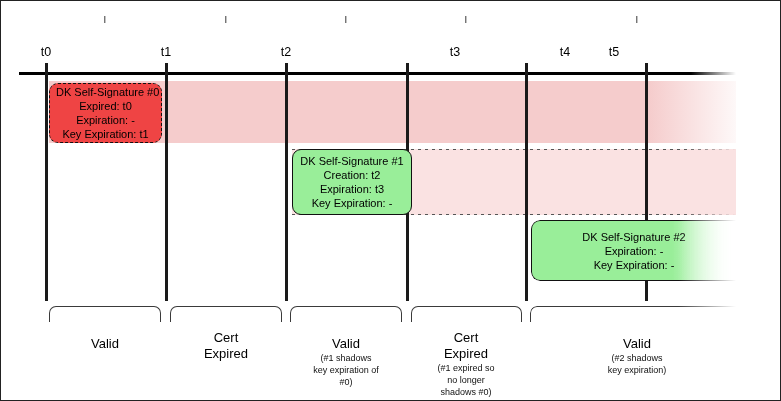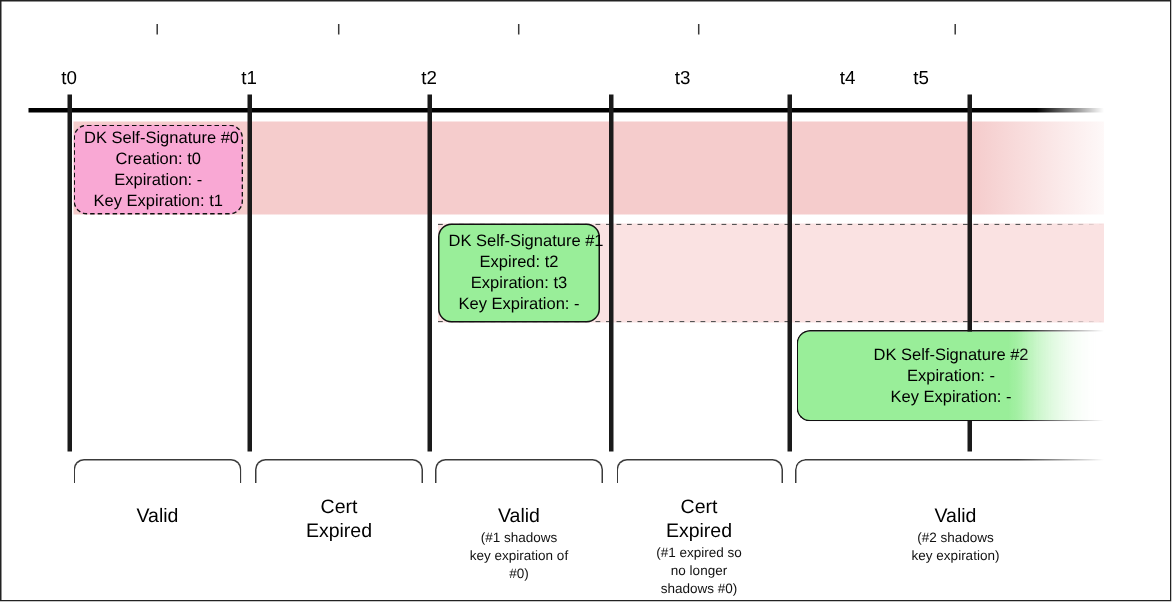--- a/index.html
+++ b/index.html
@@ -77,21 +77,21 @@
     color: #000000;
     display: flex;
     flex-direction: column;
     justify-content: center;
     padding: 2px 6px;
     z-index: 5;
   }
   .sigbox .ln { white-space: nowrap; }
 
   .sig-0 {
-    background: #f9a8d4;
+    background: #ef4444;
     border: 1.6px dashed #111111;
   }
   .sig-1 {
     background: #99ee99;
     border: 1.6px solid #111111;
   }
   .sig-2 {
     background: linear-gradient(to right,
       #99ee99 0px, #99ee99 140px, rgba(153,238,153,0) 200px);
     border-top: 1.6px solid #111111;
@@ -169,28 +169,28 @@
 
   <div class="tick-label" style="left:45px; top:45px;">t0</div>
   <div class="tick-label" style="left:165px; top:45px;">t1</div>
   <div class="tick-label" style="left:285px; top:45px;">t2</div>
   <div class="tick-label" style="left:406px; top:45px;margin-left:48px;">t3</div>
   <div class="tick-label" style="left:525px; top:45px;margin-left:39px;">t4</div>
   <div class="tick-label" style="left:613px; top:45px;">t5</div>
 
   <div class="sigbox sig-0" style="left:48px; top:82px; width:113px; height:60px;">
     <div class="ln">DK Self-Signature #0</div>
-    <div class="ln">Creation: t0</div>
+    <div class="ln">Expired: t0</div>
     <div class="ln">Expiration: -</div>
     <div class="ln">Key Expiration: t1</div>
   </div>
 
-  <div class="sigbox sig-1" style="left:291px; top:148px; width:108px; height:66px;">
+  <div class="sigbox sig-1" style="left:291px; top:148px; width:120px; height:66px;">
     <div class="ln">DK Self-Signature #1</div>
-    <div class="ln">Expired: t2</div>
+    <div class="ln">Creation: t2</div>
     <div class="ln">Expiration: t3</div>
     <div class="ln">Key Expiration: -</div>
   </div>
 
   <div class="sigbox sig-2" style="left:530px; top:219px; width:205px; height:61px;">
     <div class="ln">DK Self-Signature #2</div>
     <div class="ln">Expiration: -</div>
     <div class="ln">Key Expiration: -</div>
   </div>
 

